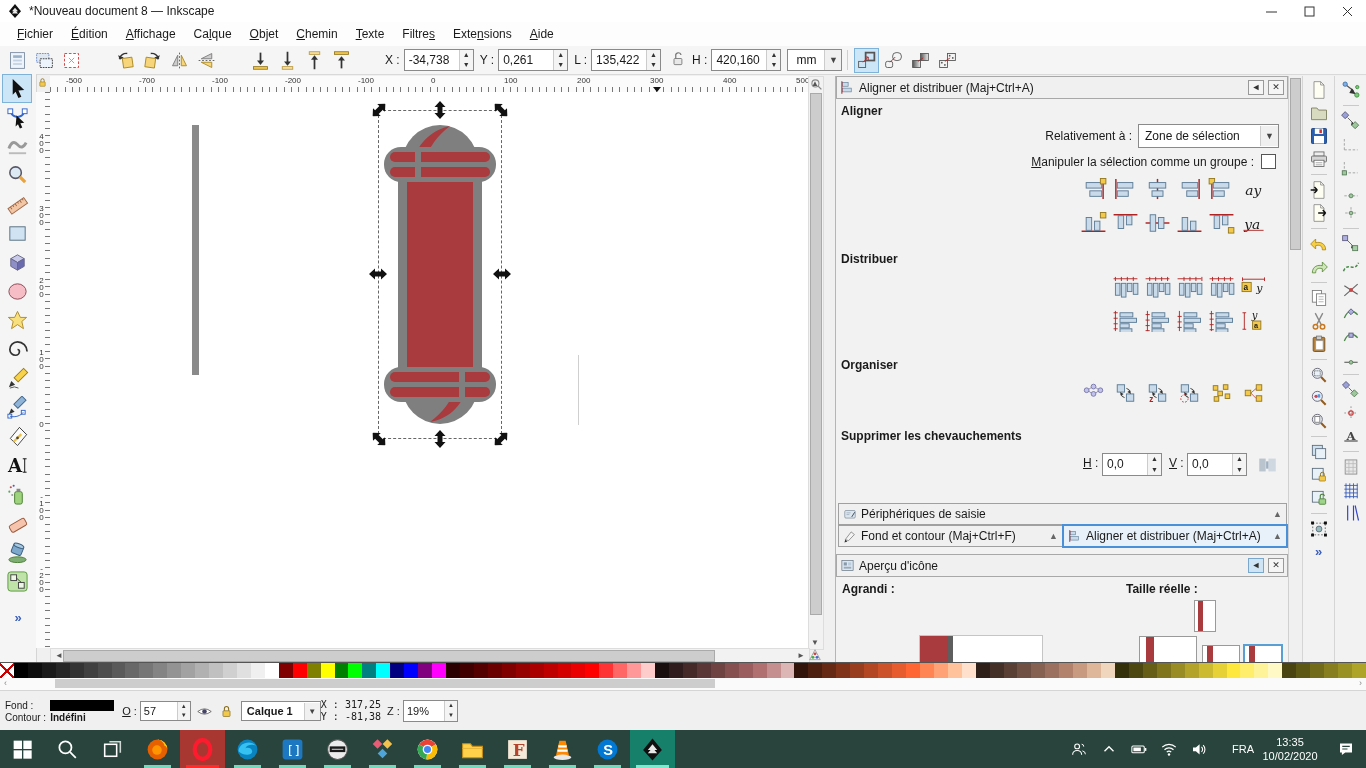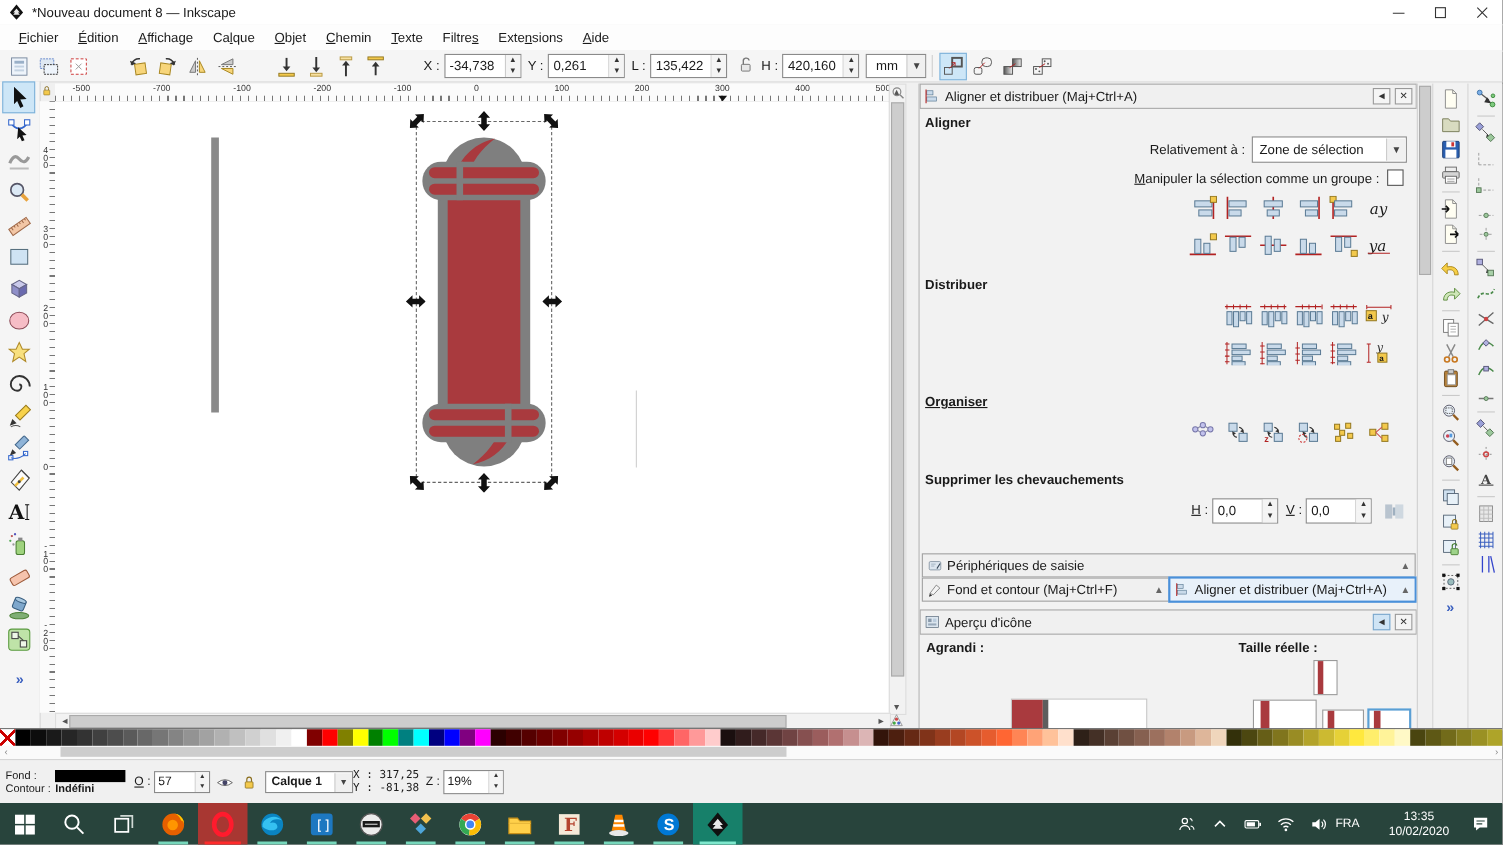--- a/index.html
+++ b/index.html
@@ -154,21 +154,21 @@
   .cell{width:45px;display:flex;align-items:center;justify-content:center;position:relative;flex:none;}
   .cell .ic{width:25px;height:25px;}
   .cell.run::after{content:"";position:absolute;left:9px;right:9px;bottom:0;height:3px;background:#76d7bb;}
   .cell.opera_active{background:#a83732;}
   .cell.opera_active::after{content:"";position:absolute;left:6px;right:6px;bottom:0;height:3px;background:#ff2b2b;}
   .cell.inkscape_active{background:#17806a;}
   .cell.inkscape_active::after{content:"";position:absolute;left:6px;right:6px;bottom:0;height:3px;background:#7fe8cd;}
   .tray{margin-left:auto;display:flex;align-items:stretch;}
   .tray .tcell{width:30px;display:flex;align-items:center;justify-content:center;}
   .tray .tic{width:18px;height:18px;}
-  .tray .lang{color:#fff;font-size:11px;width:40px;text-align:left;align-self:center;}
+  .tray .lang{color:#fff;font-size:11px;width:40px;text-align:right;align-self:center;}
   .clock{color:#fff;font-size:11px;text-align:center;line-height:14px;align-self:center;width:72px;}
   .notif{width:40px;display:flex;align-items:center;justify-content:center;}
 </style>
 </head>
 <body>
 
 <div id="app" style="--shape-red: #a93a3e; --shape-gray: #7f7f7f;">
 
   <div class="titlebar">
     <span class="app-ic">
@@ -824,21 +824,21 @@
         </button>
         <button class="ibtn">
           <svg viewBox="0 0 28 24" width="100%" height="100%">
             <text x="12" y="10" font-size="11" font-style="italic" font-family="DejaVu Serif,serif" fill="#1a1a1a">y</text>
             <rect x="13" y="12" width="9" height="9" fill="#f3c94c" stroke="#947820"></rect>
             <text x="14.5" y="19.5" font-size="8" font-weight="bold" fill="#1a1a1a">a</text>
             <path d="M4 3 v18 M2 3 h4 M2 21 h4" stroke="#b22222"></path>
           </svg>
         </button>
       </div>
-    <div class="d-sec" style="left:5px;top:282px;text-decoration:underline;">Organiser</div>
+    <div class="d-sec" style="left:5px;top:282px;">Organiser</div>
     <div class="igrid" style="left:242px;top:304px;">
 
     <button class="ibtn">
           <svg viewBox="0 0 24 24" width="100%" height="100%">
             <circle cx="4.5" cy="9" r="2.6" fill="#c2c2ec" stroke="#7777aa"></circle>
             <circle cx="12" cy="5" r="2.6" fill="#c2c2ec" stroke="#7777aa"></circle>
             <circle cx="12" cy="13" r="2.6" fill="#c2c2ec" stroke="#7777aa"></circle>
             <circle cx="19.5" cy="9" r="2.6" fill="#c2c2ec" stroke="#7777aa"></circle>
             <path d="M6.7 8 L9.7 6 M6.7 10 L9.7 12 M14.3 6 L17.3 8 M14.3 12 L17.3 10" stroke="#8888aa"></path>
           </svg>

